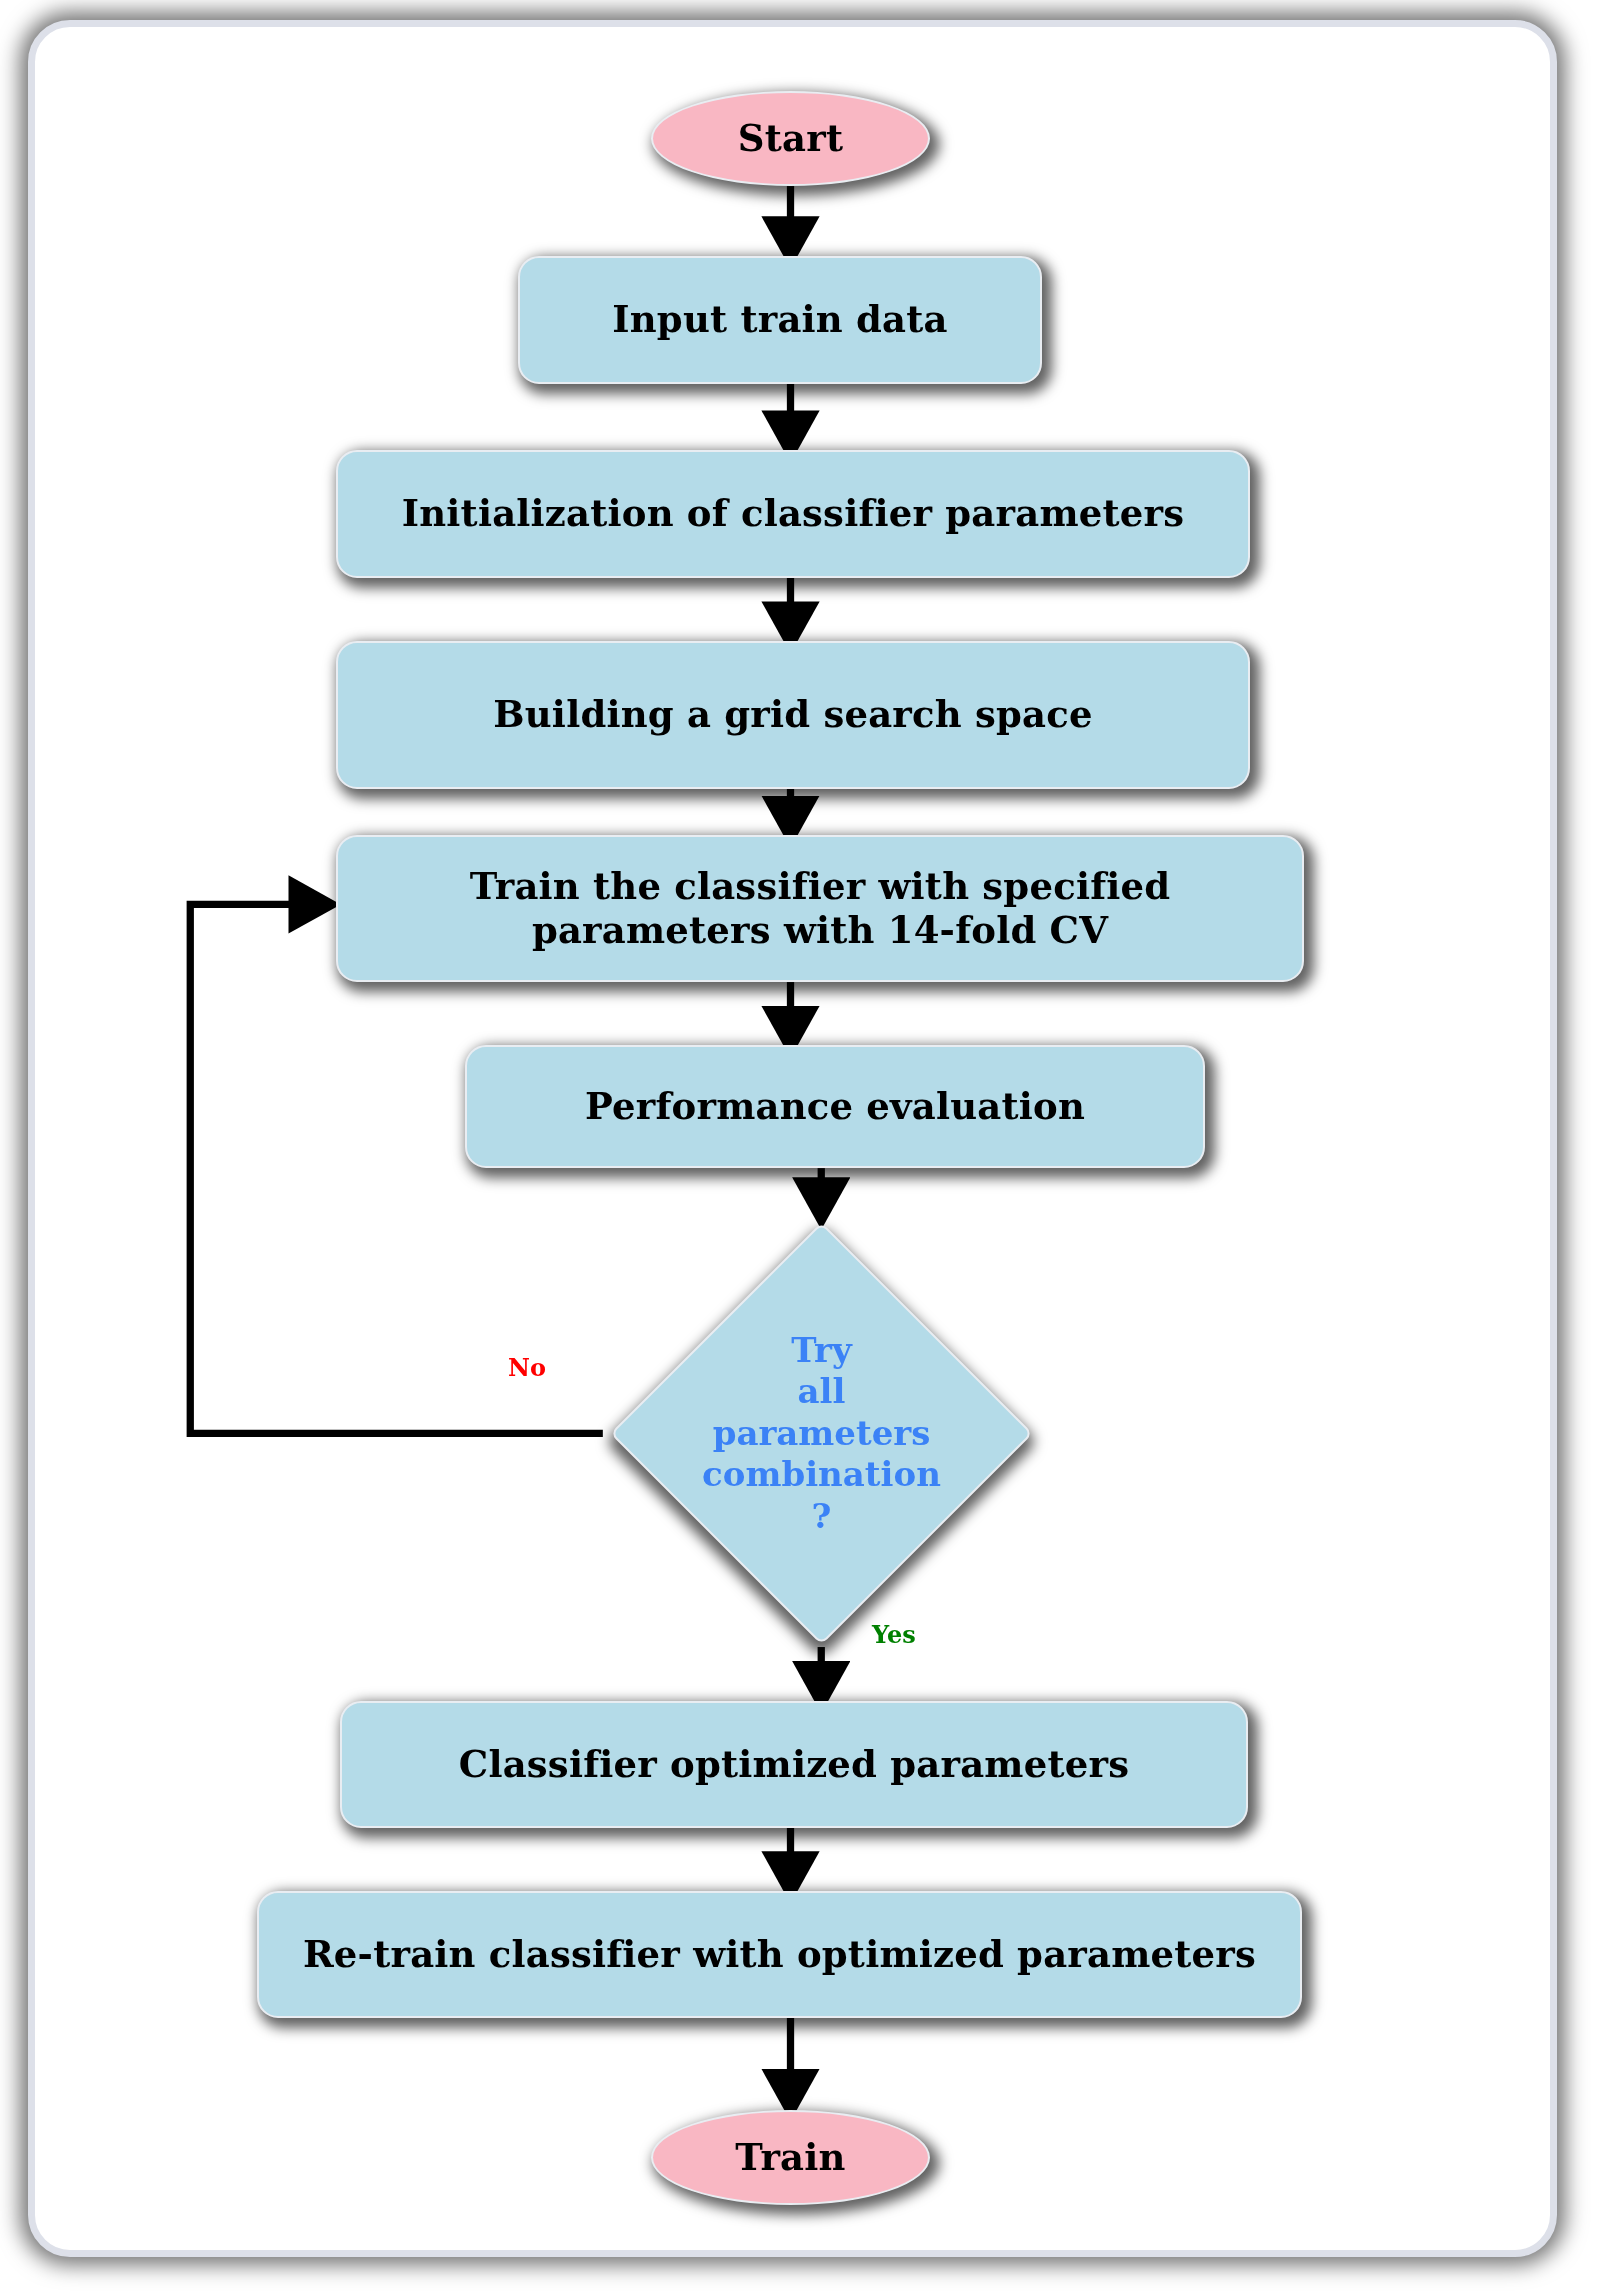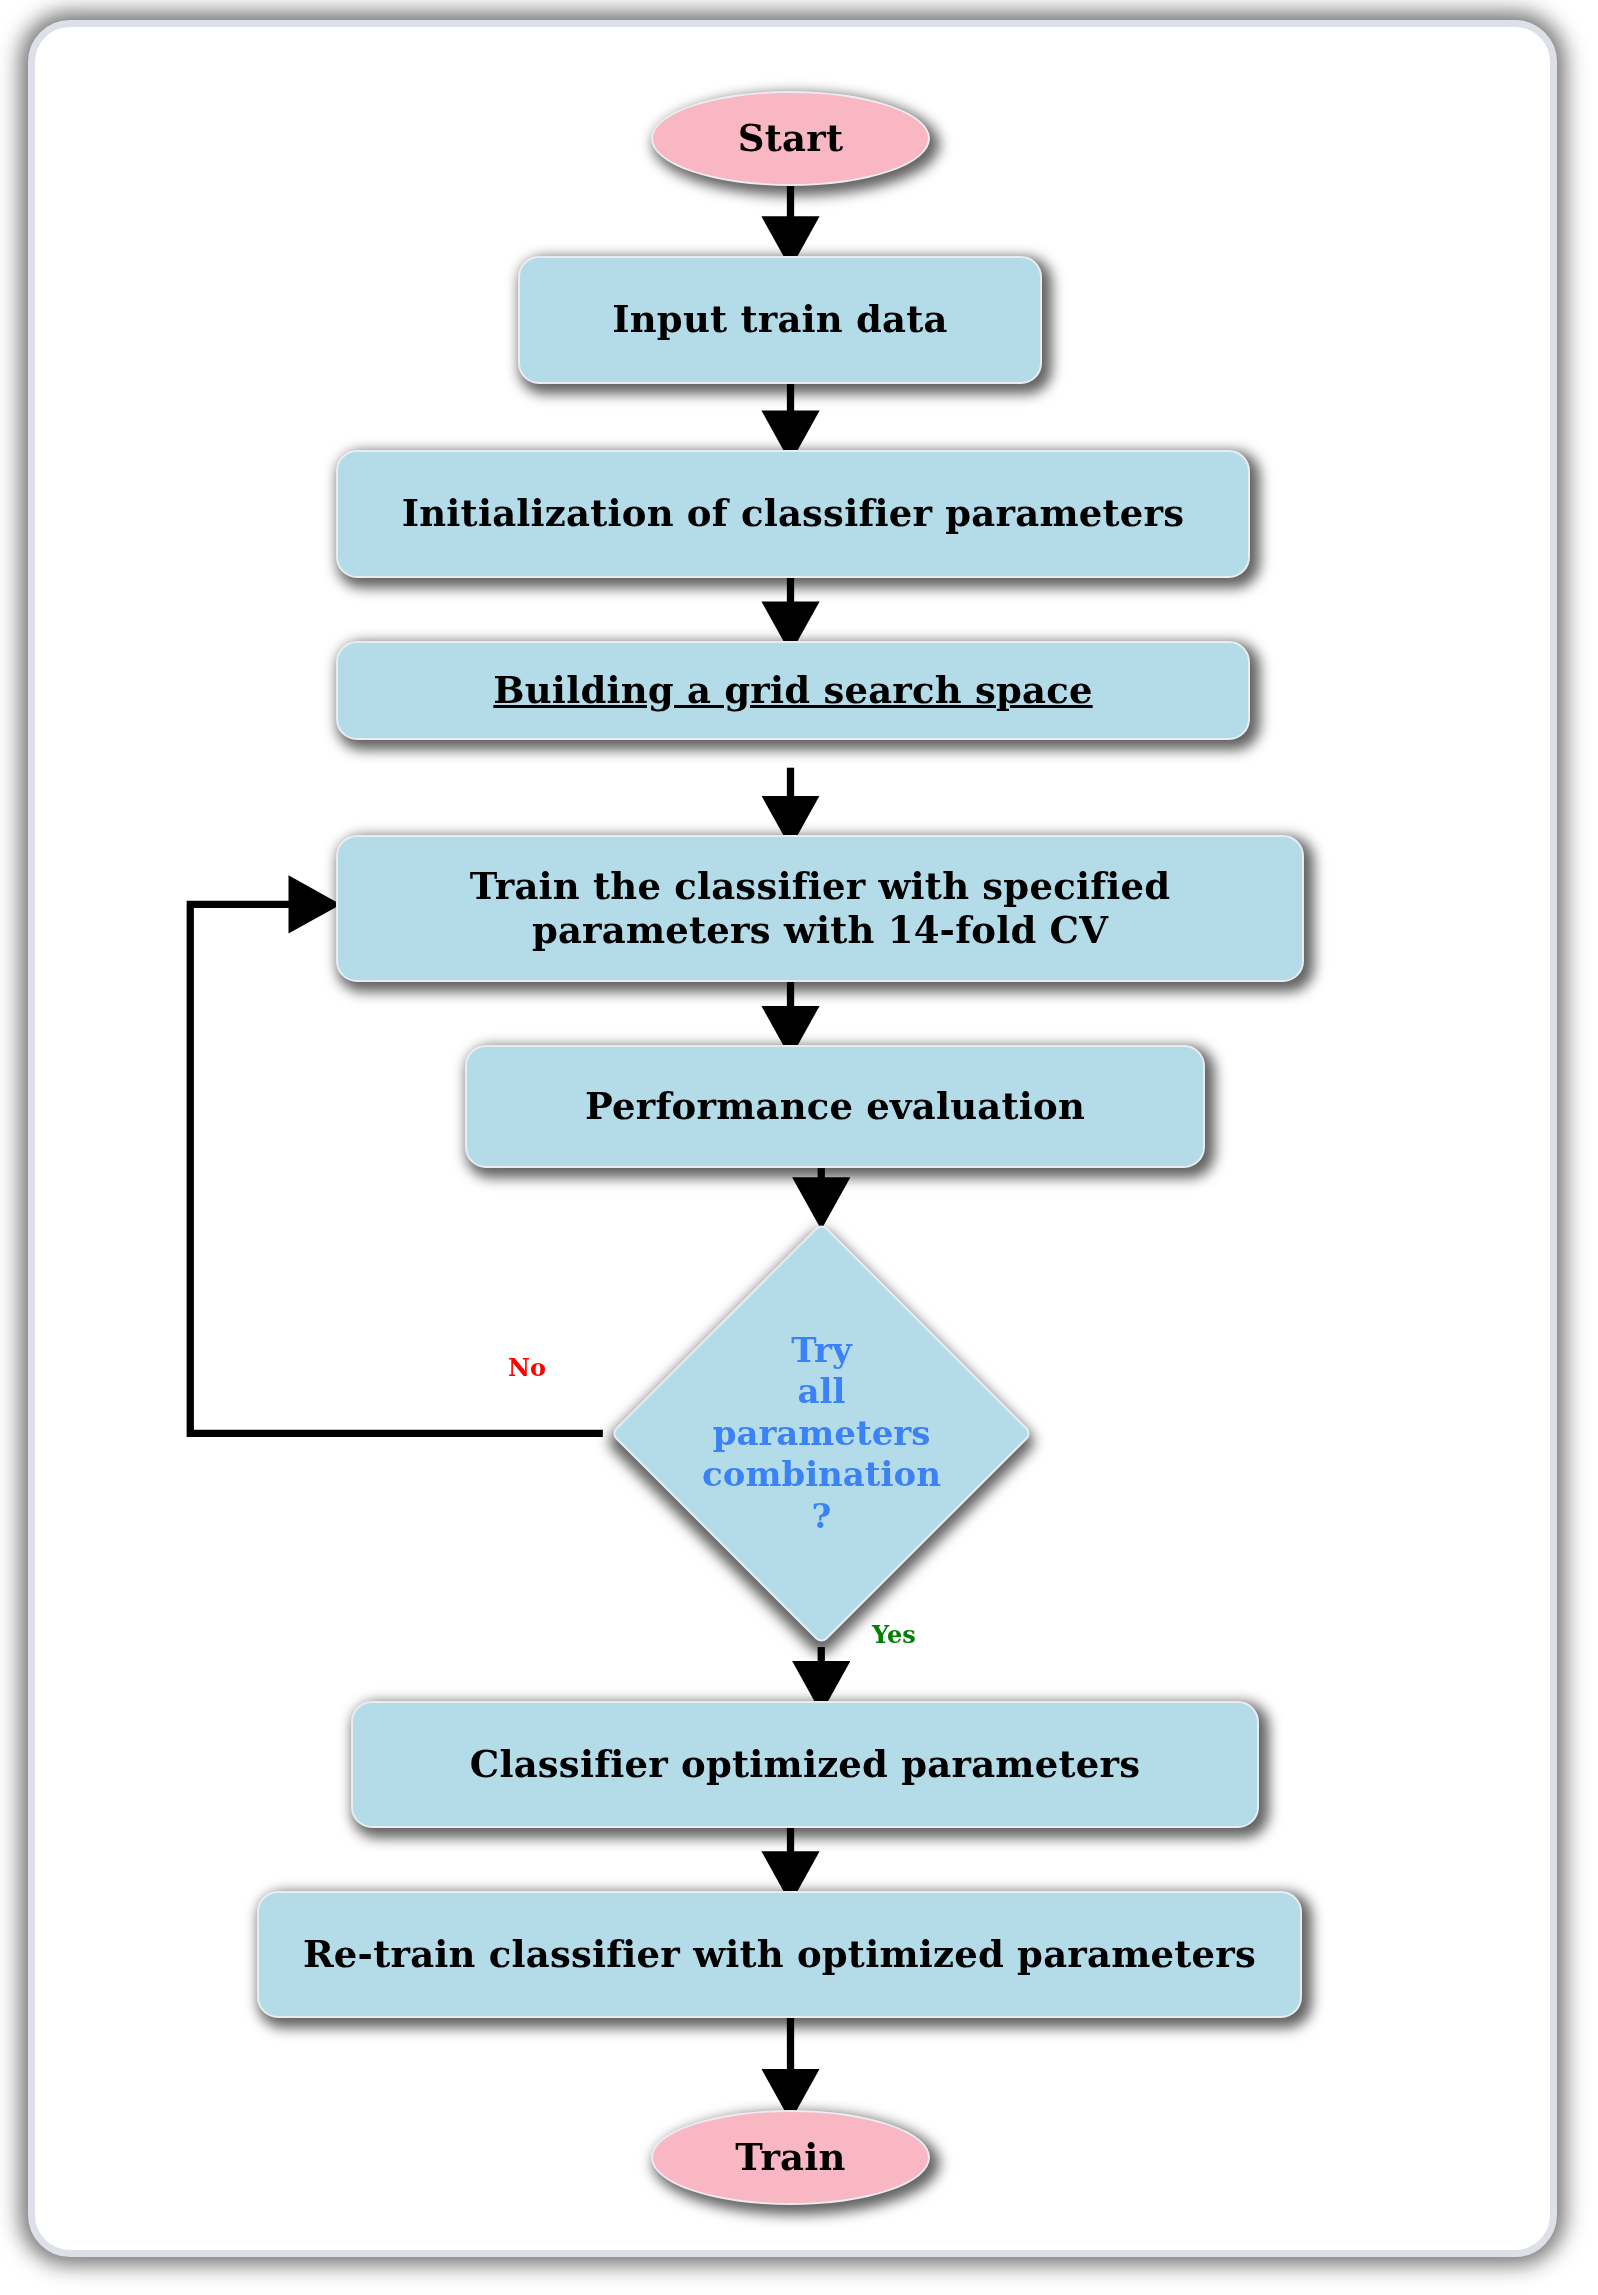--- a/index.html
+++ b/index.html
@@ -72,21 +72,21 @@
   </div>
 
   <div class="node proc" style="left:518px;top:256px;width:524px;height:128px;">
     <span>Input train data</span>
   </div>
 
   <div class="node proc" style="left:336px;top:450px;width:914px;height:128px;">
     <span>Initialization of classifier parameters</span>
   </div>
 
-  <div class="node proc" style="left:336px;top:641px;width:914px;height:99px;text-decoration:underline;">
+  <div class="node proc" style="left:336px;top:641px;width:914px;height:148px;">
     <span>Building a grid search space</span>
   </div>
 
   <div class="node proc" style="left:336px;top:835px;width:968px;height:147px;flex-direction:column;">
     <span>Train the classifier with specified</span>
     <span>parameters with 14-fold CV</span>
   </div>
 
   <div class="node proc" style="left:465px;top:1045px;width:740px;height:123px;">
     <span>Performance evaluation</span>
@@ -104,21 +104,21 @@
   </div>
 
   <div class="edge-label" style="left:508px;top:1353px;color:#ff0000;">
     <span>No</span>
   </div>
 
   <div class="edge-label" style="left:872px;top:1620px;color:#008000;">
     <span>Yes</span>
   </div>
 
-  <div class="node proc" style="left:351px;top:1701px;width:908px;height:127px;">
+  <div class="node proc" style="left:340px;top:1701px;width:908px;height:127px;">
     <span>Classifier optimized parameters</span>
   </div>
 
   <div class="node proc" style="left:257px;top:1891px;width:1045px;height:127px;">
     <span>Re-train classifier with optimized parameters</span>
   </div>
 
   <div class="node term" style="left:651px;top:2110px;width:279px;height:95px;">
     <span>Train</span>
   </div>

